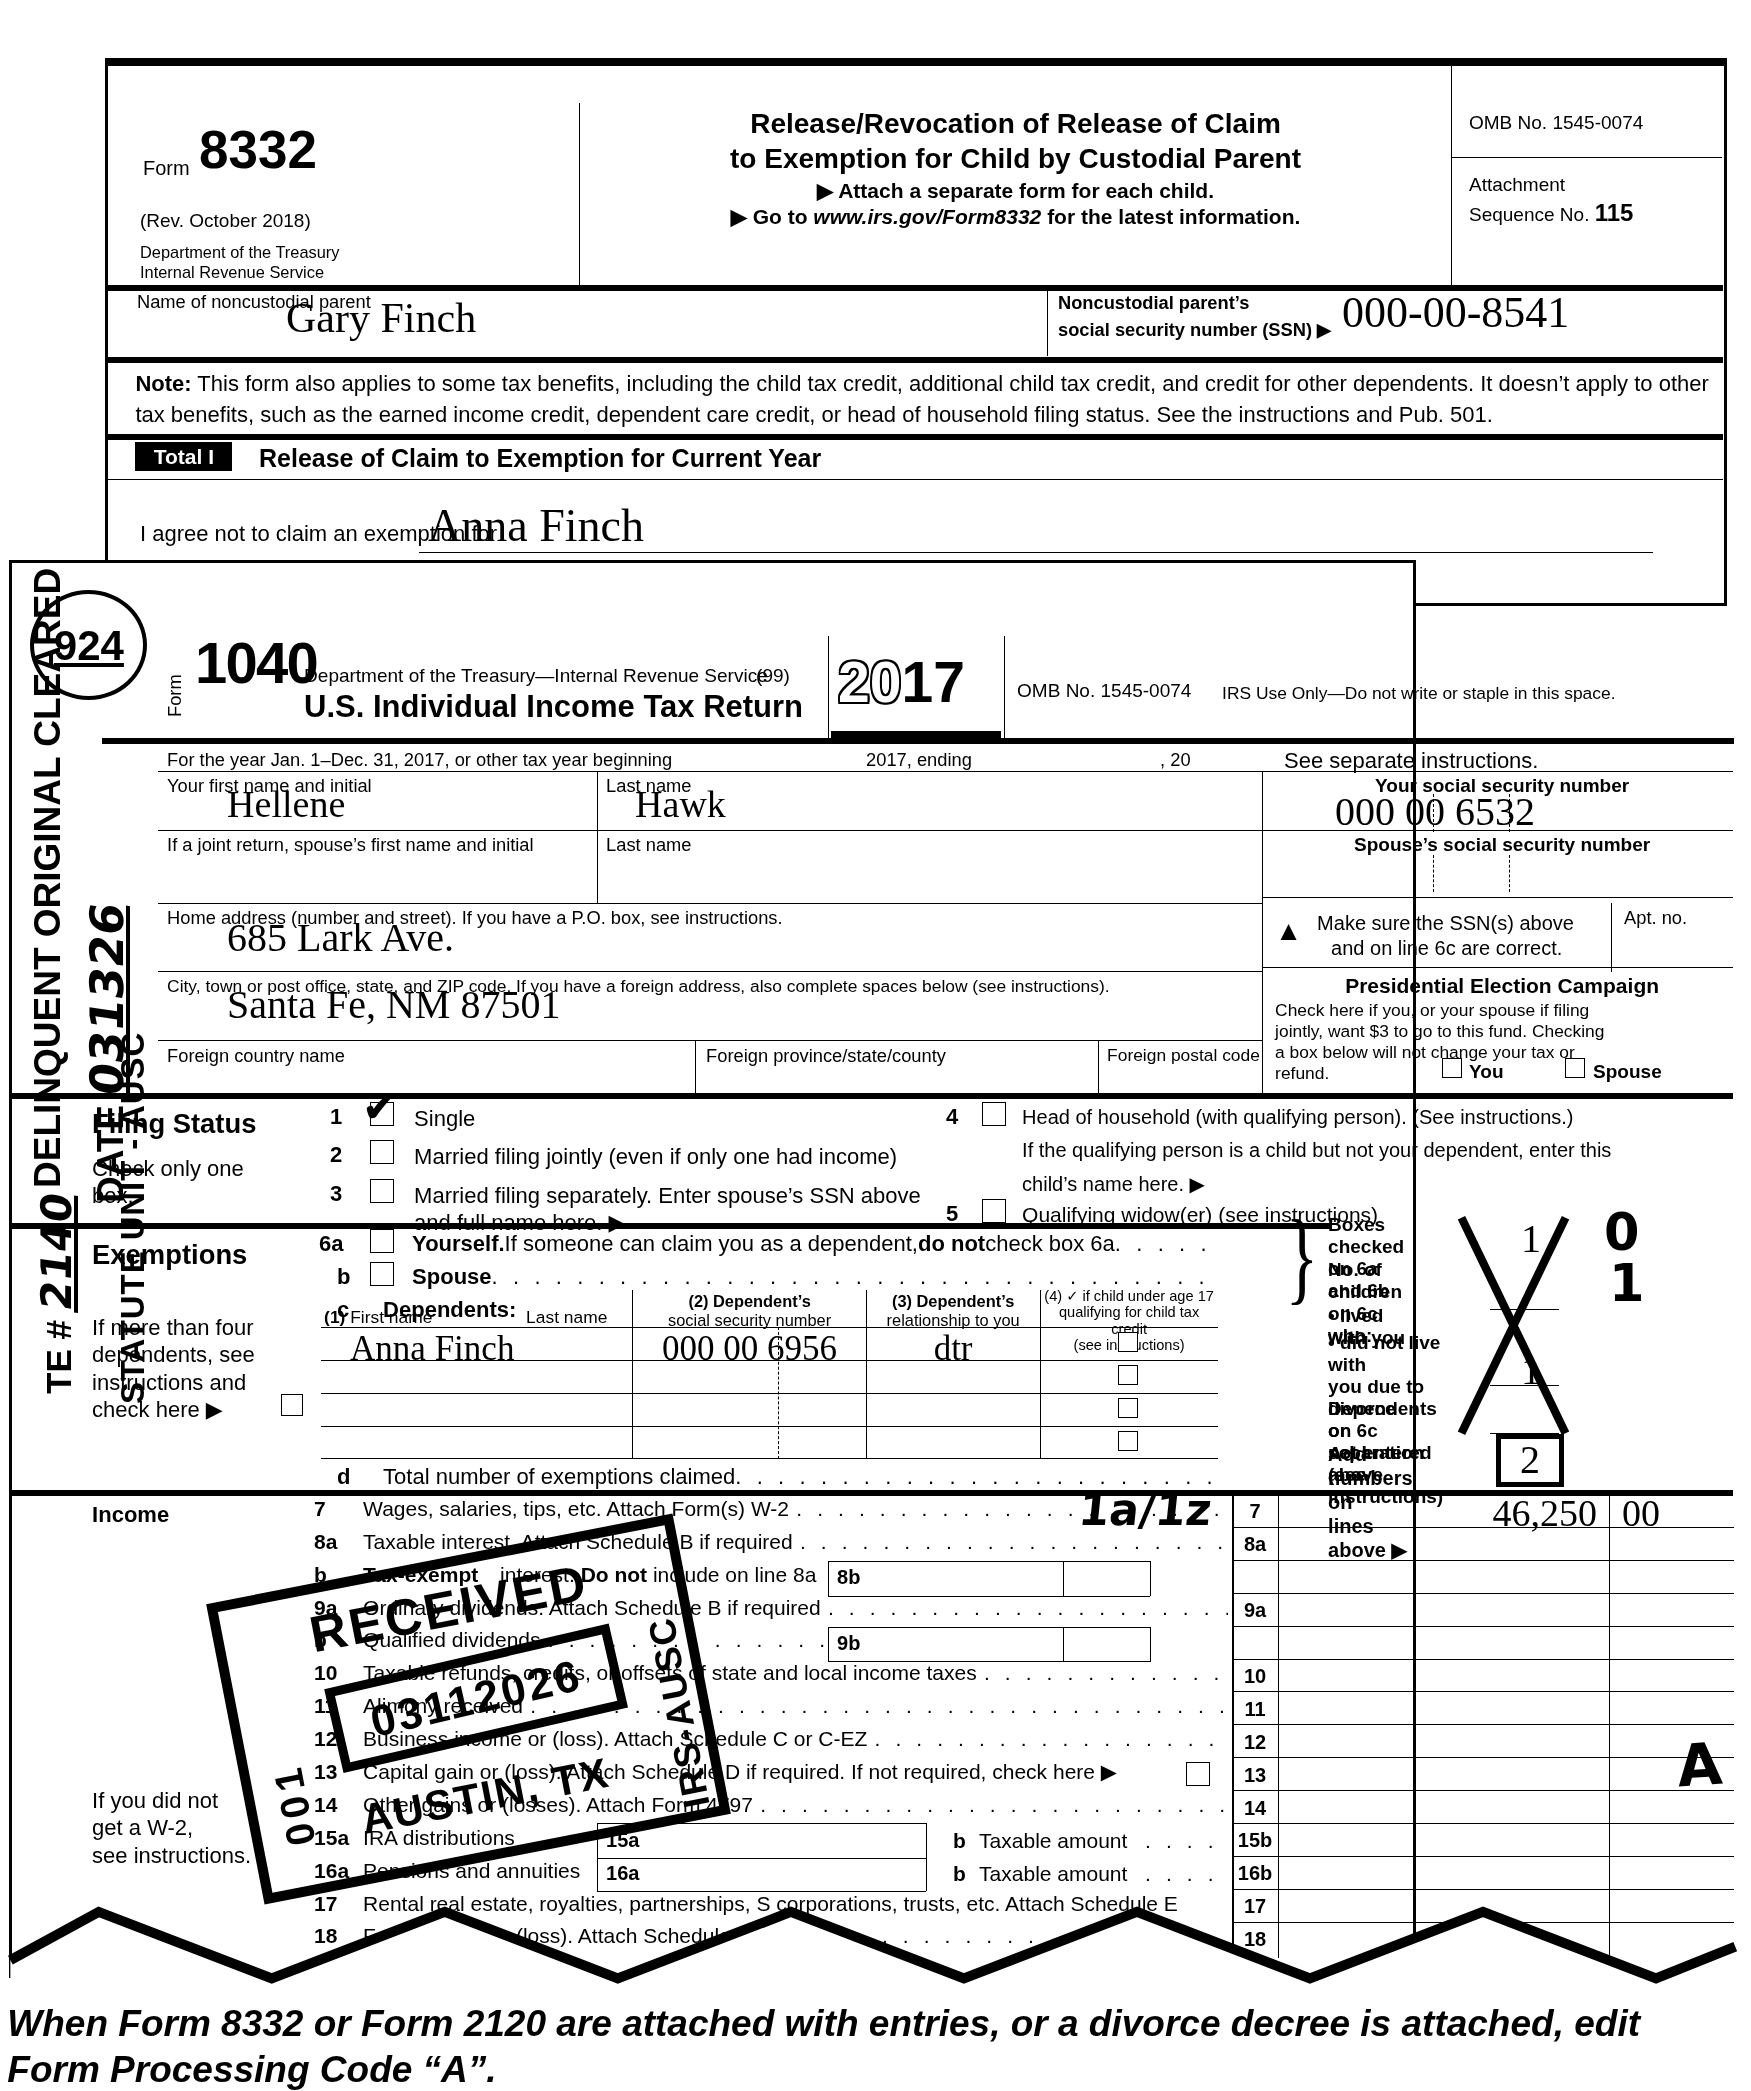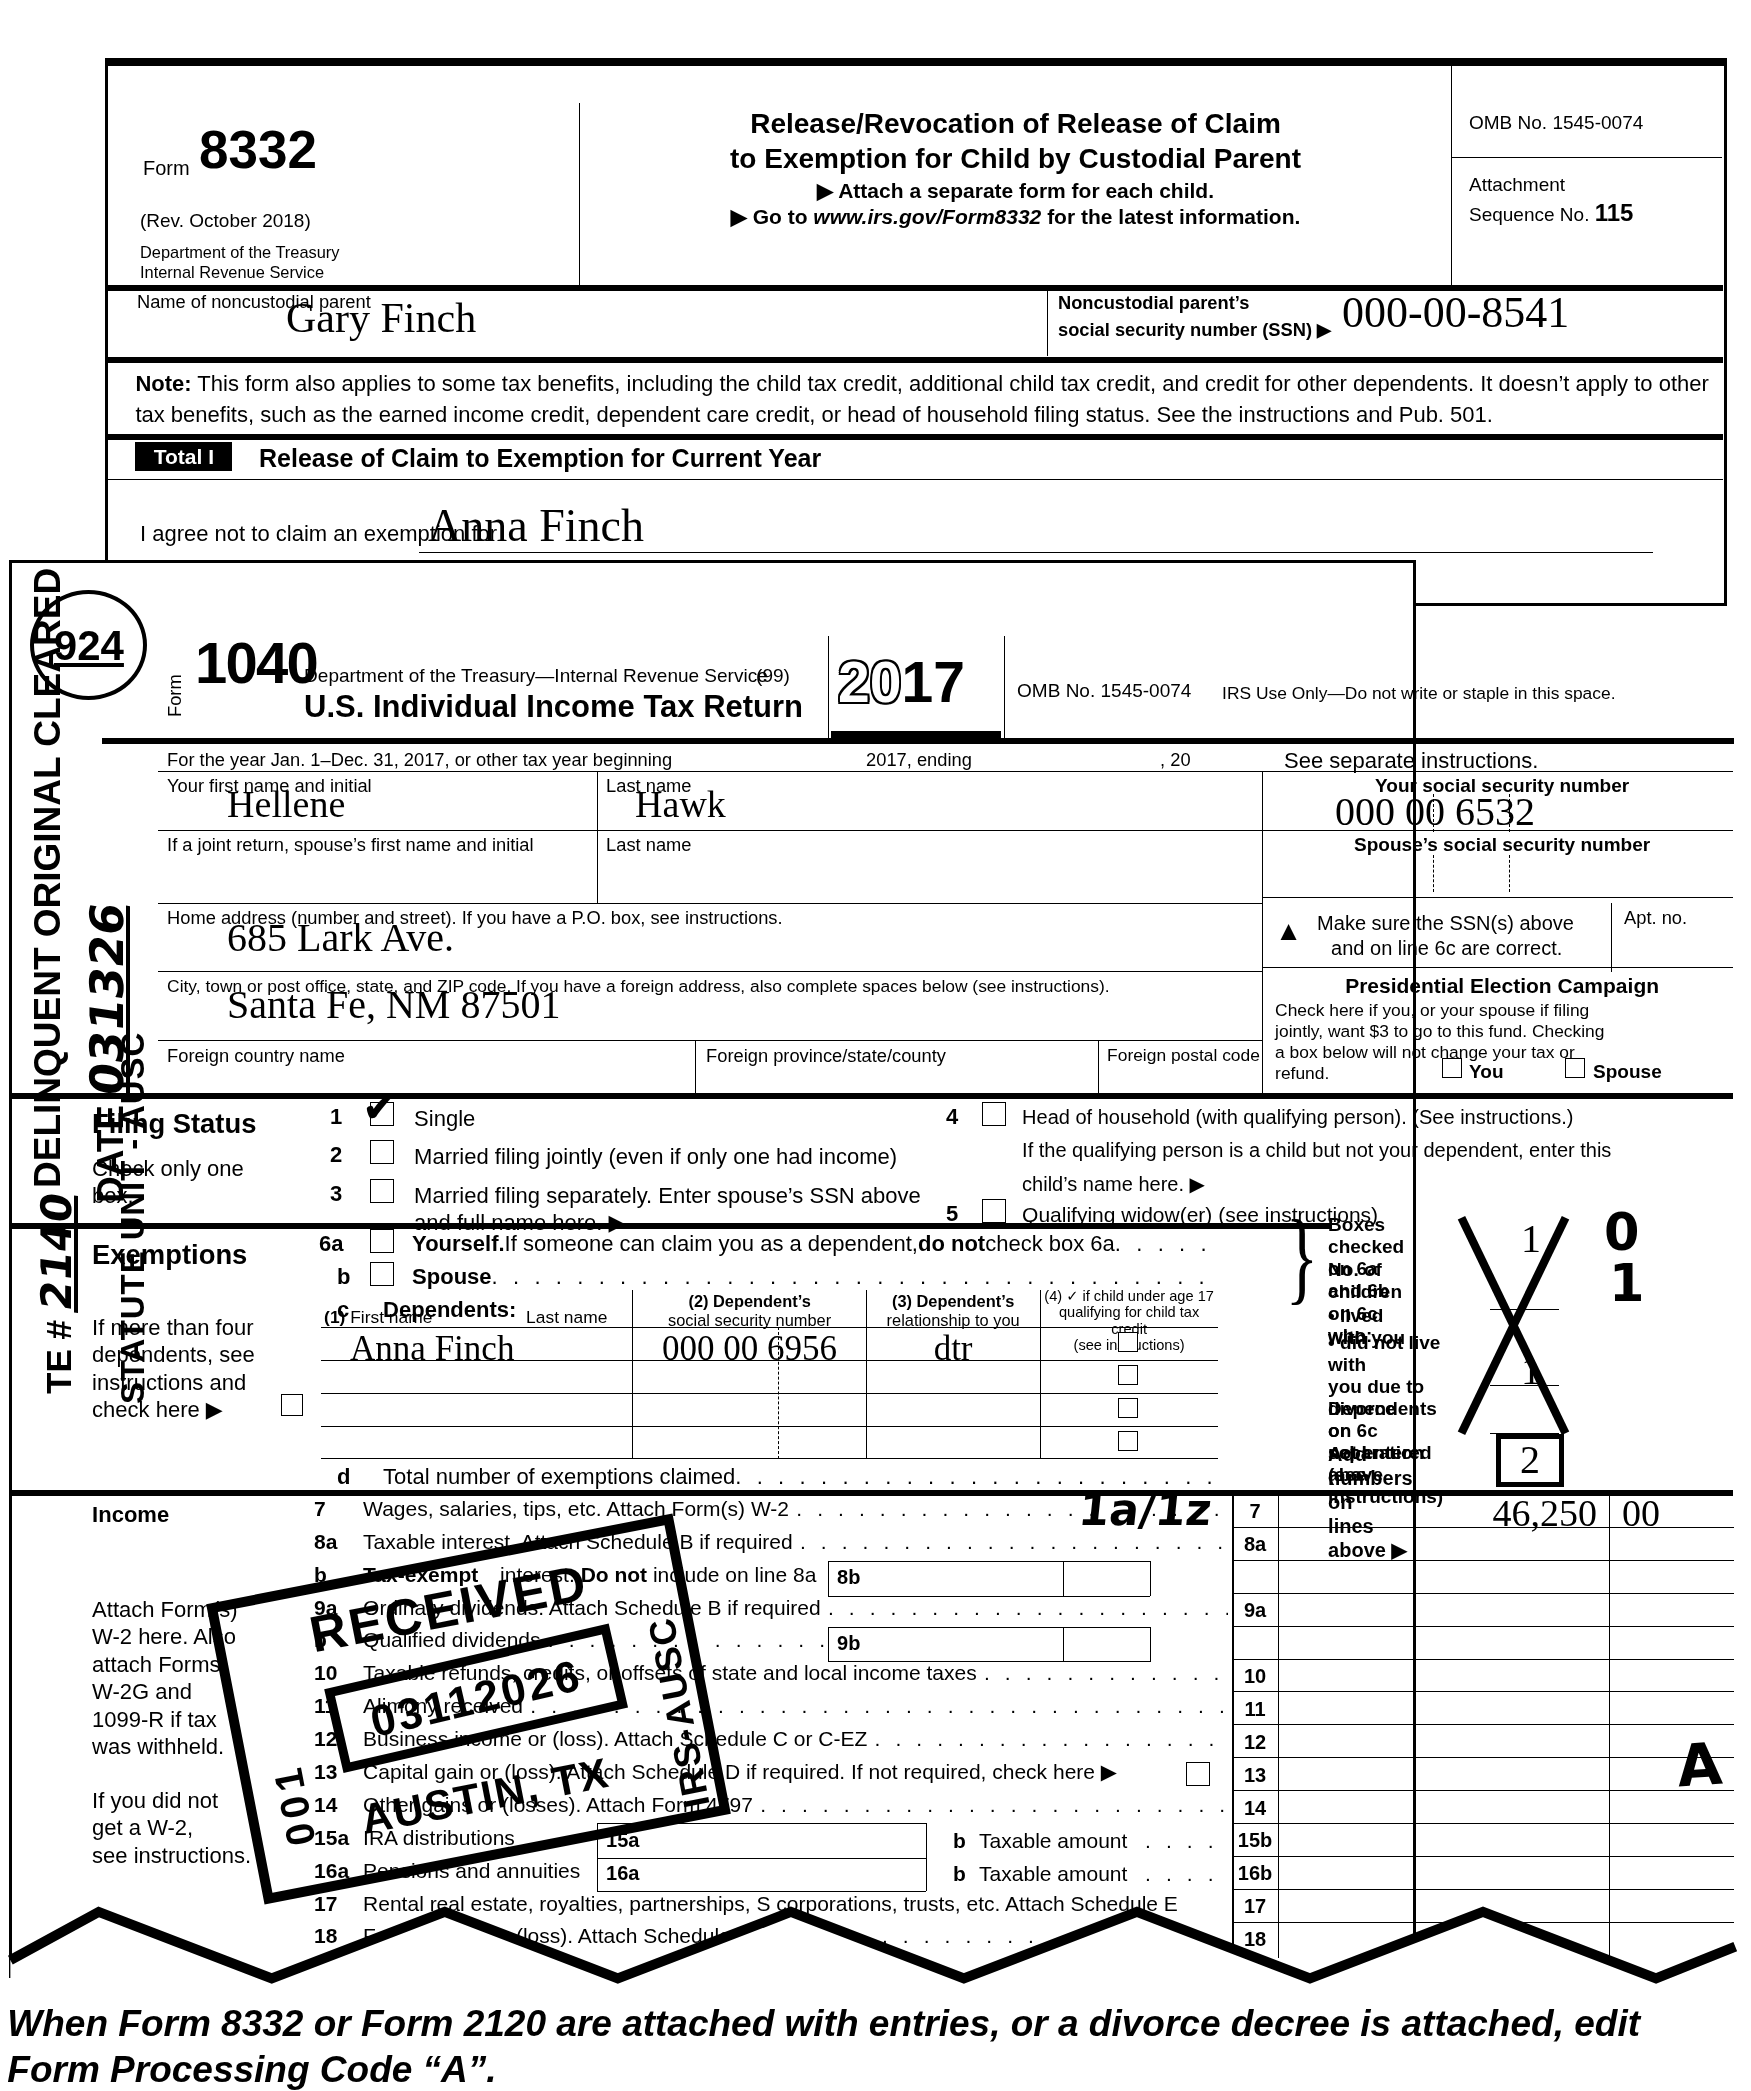--- a/index.html
+++ b/index.html
@@ -281,26 +281,20 @@
     <svg class="abs" style="left:1444px;top:649px" width="115" height="227" viewBox="0 0 126 248">
       <line x1="6" y1="6" x2="120" y2="242" stroke="#000" stroke-width="9"></line>
       <line x1="120" y1="6" x2="6" y2="242" stroke="#000" stroke-width="9"></line>
     </svg>
     <span class="abs hw" style="left:1592px;top:640px;font-size:51px">0</span>
     <span class="abs hw" style="left:1597px;top:691px;font-size:51px">1</span>
 
     <div class="hl thick" style="left:0;top:927px;width:1721px"></div>
 
     <span class="lbl b" style="left:80px;top:939px;font-size:22px">Income</span>
-    <div class="abs ml" style="left:80px;top:1033px;font-size:22px;line-height:27.4px">Attach Form(s)
-W-2 here. Also
-attach Forms
-W-2G and
-1099-R if tax
-was withheld.</div>
     <div class="abs ml" style="left:80px;top:1224px;font-size:22px;line-height:27.4px">If you did not
 get a W-2,
 see instructions.</div>
 
     <div>
       <div class="vl" style="left:1220px;top:927px;height:468px"></div>
       <div class="vl thin" style="left:1266px;top:927px;height:468px"></div>
       <div class="vl thin" style="left:1597px;top:927px;height:468px"></div>
       <div class="hl thin" style="left:1220px;top:964px;width:502px"></div>
       <div class="hl thin" style="left:1220px;top:997px;width:502px"></div>

